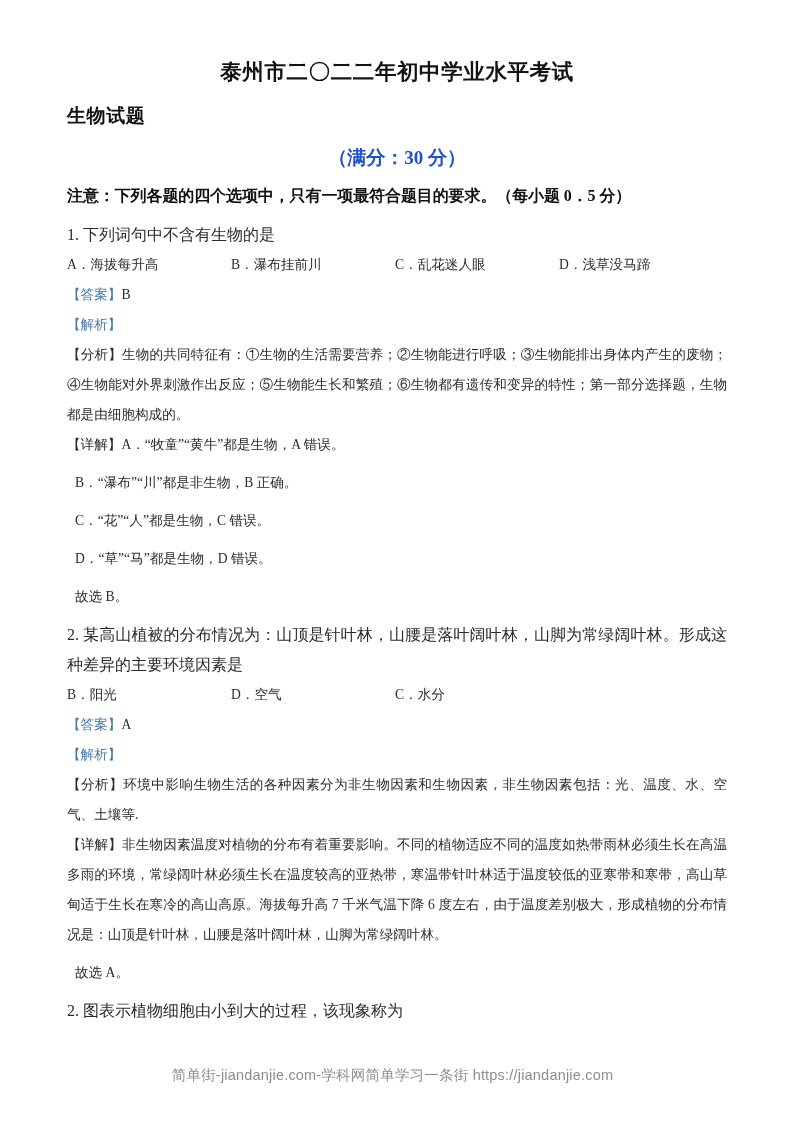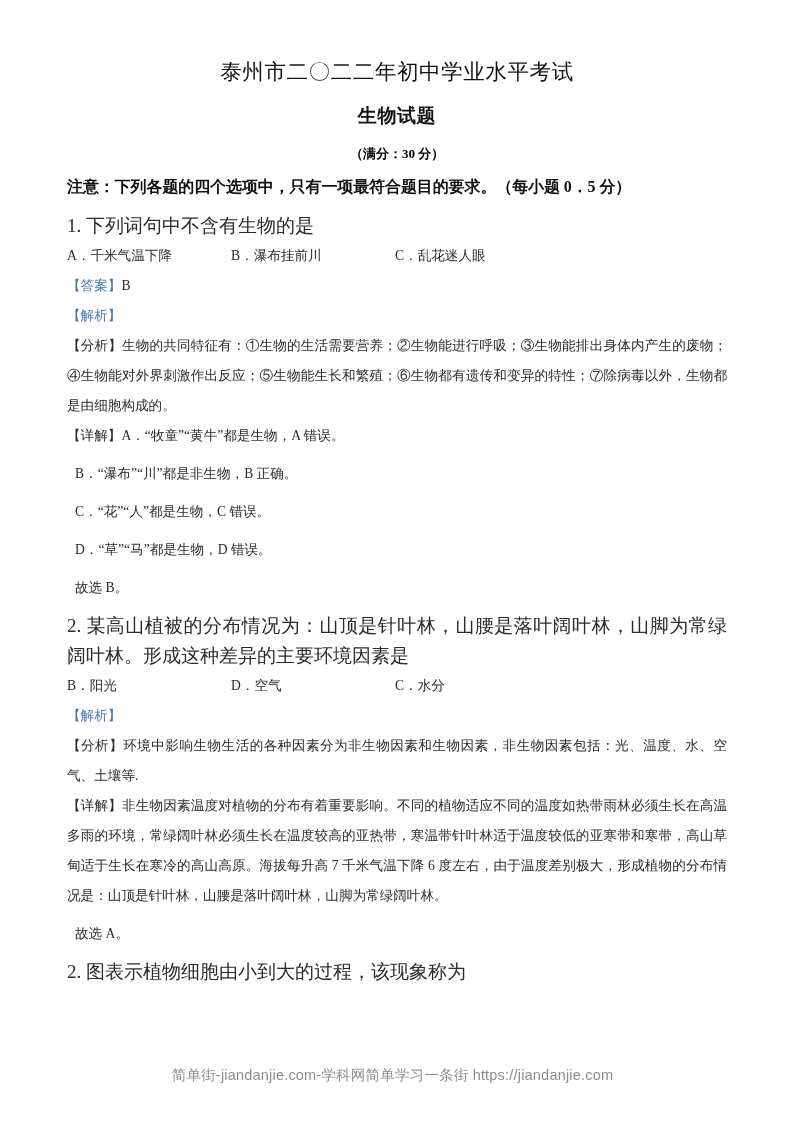--- a/index.html
+++ b/index.html
@@ -26,43 +26,43 @@
   .content {
     position: absolute;
     left: 67px;
     top: 56px;
     width: 660px;
   }
 
   
   .doc-title {
     font-size: 21.5px;
-    font-weight: normal;
+    font-weight: bold;
     text-align: center;
     letter-spacing: 0.6px;
     line-height: 1.5;
     margin: 0 0 14px 0;
     color: #121212;
   }
   .doc-subtitle {
     font-size: 19px;
     font-weight: bold;
-    text-align: center;
+    text-align: left;
     letter-spacing: 0.6px;
     line-height: 1.5;
     margin: 0 0 13px 0;
     color: #121212;
   }
   .doc-score {
-    font-size: 13px;
+    font-size: 19px;
     font-weight: bold;
     text-align: center;
     line-height: 1.5;
     margin: 0 0 12px 0;
-    color: #000000;
+    color: #1d4ed8;
   }
   .part-title {
     font-size: 15.5px;
     font-weight: bold;
     text-align: center;
     line-height: 1.5;
     margin: 0 0 11px 0;
     color: #121212;
   }
   .notice {
@@ -70,21 +70,21 @@
     font-weight: bold;
     text-align: left;
     line-height: 1.5;
     margin: 4px 0 12px 0;
     color: #111111;
     letter-spacing: -0.1px;
   }
 
   
   .q-stem {
-    font-size: 19px;
+    font-size: 16px;
     line-height: 30px;
     margin: 0;
     color: #2b2b2b;
     text-align: justify;
   }
   .para {
     font-size: 13.6px;
     line-height: 30px;
     margin: 0;
     color: #2b2b2b;
@@ -147,47 +147,49 @@
 
     <h1 class="doc-title">泰州市二〇二二年初中学业水平考试</h1>
     <h2 class="doc-subtitle">生物试题</h2>
     <div class="doc-score">（满分：30 分）</div>
     <div class="notice">注意：下列各题的四个选项中，只有一项最符合题目的要求。（每小题 0．5 分）</div>
 
     <div>
       <p class="q-stem">1. 下列词句中不含有生物的是</p>
 
       <div class="options">
-        <span class="opt">A．千米气温下降</span>
+        <span class="opt">A．海拔每升高</span>
         <span class="opt">B．瀑布挂前川</span>
         <span class="opt">C．乱花迷人眼</span>
+        <span class="opt">D．浅草没马蹄</span>
       </div>
 
       <p class="ans-line"><span class="marker">【答案】</span><span>B</span></p>
 
       <p class="exp-line"><span class="marker">【解析】</span></p>
 
-      <p class="para">【分析】生物的共同特征有：①生物的生活需要营养；②生物能进行呼吸；③生物能排出身体内产生的废物；④生物能对外界刺激作出反应；⑤生物能生长和繁殖；⑥生物都有遗传和变异的特性；⑦除病毒以外，生物都是由细胞构成的。</p>
+      <p class="para">【分析】生物的共同特征有：①生物的生活需要营养；②生物能进行呼吸；③生物能排出身体内产生的废物；④生物能对外界刺激作出反应；⑤生物能生长和繁殖；⑥生物都有遗传和变异的特性；第一部分选择题，生物都是由细胞构成的。</p>
 
       <p class="para">【详解】A．“牧童”“黄牛”都是生物，A 错误。</p>
       <p class="para-short">B．“瀑布”“川”都是非生物，B 正确。</p>
       <p class="para-short">C．“花”“人”都是生物，C 错误。</p>
       <p class="para-short">D．“草”“马”都是生物，D 错误。</p>
       <p class="para-short">故选 B。</p>
     </div>
 
     <div>
       <p class="q-stem">2. 某高山植被的分布情况为：山顶是针叶林，山腰是落叶阔叶林，山脚为常绿阔叶林。形成这种差异的主要环境因素是</p>
 
       <div class="options">
         <span class="opt">B．阳光</span>
         <span class="opt">D．空气</span>
         <span class="opt">C．水分</span>
       </div>
 
+      <p class="ans-line"><span class="marker">【答案】</span><span>A</span></p>
 
       <p class="exp-line"><span class="marker">【解析】</span></p>
 
       <p class="para">【分析】环境中影响生物生活的各种因素分为非生物因素和生物因素，非生物因素包括：光、温度、水、空气、土壤等.</p>
 
       <p class="para">【详解】非生物因素温度对植物的分布有着重要影响。不同的植物适应不同的温度如热带雨林必须生长在高温多雨的环境，常绿阔叶林必须生长在温度较高的亚热带，寒温带针叶林适于温度较低的亚寒带和寒带，高山草甸适于生长在寒冷的高山高原。海拔每升高 7 千米气温下降 6 度左右，由于温度差别极大，形成植物的分布情况是：山顶是针叶林，山腰是落叶阔叶林，山脚为常绿阔叶林。</p>
       <p class="para-short">故选 A。</p>
     </div>
 
     <div>

